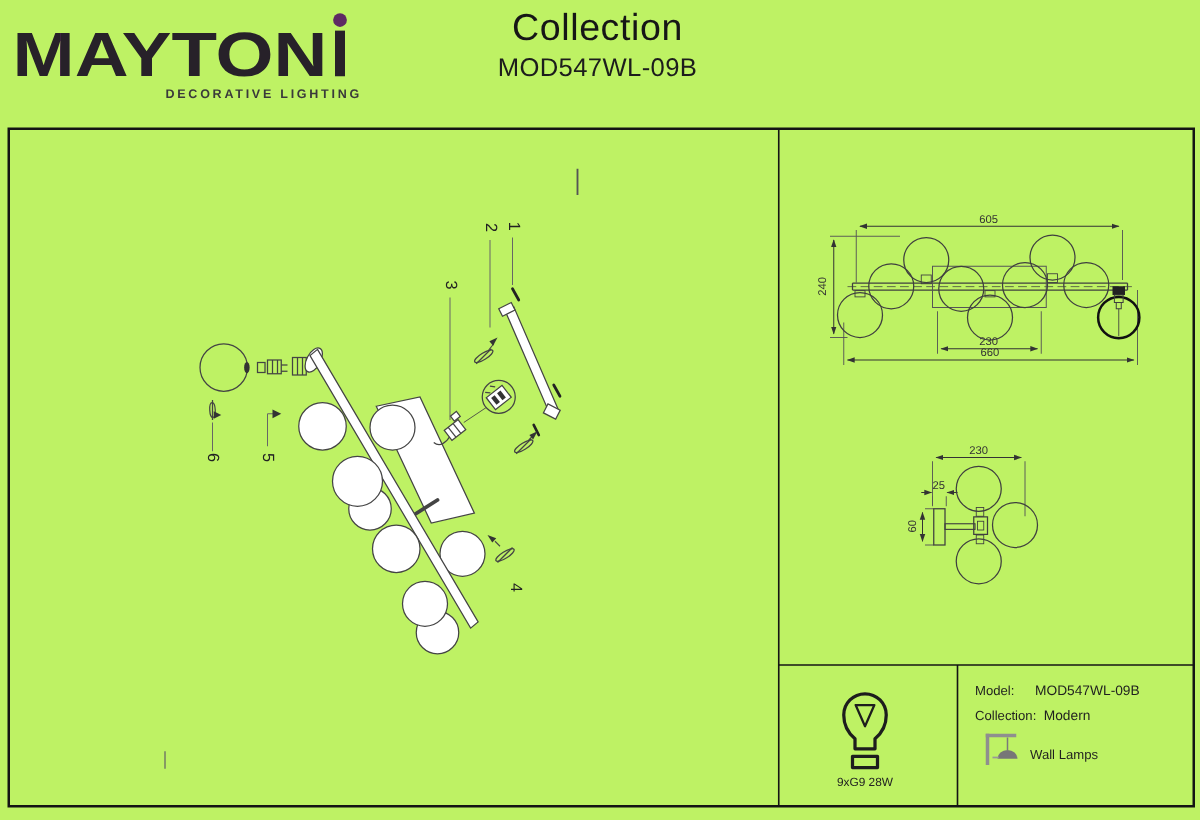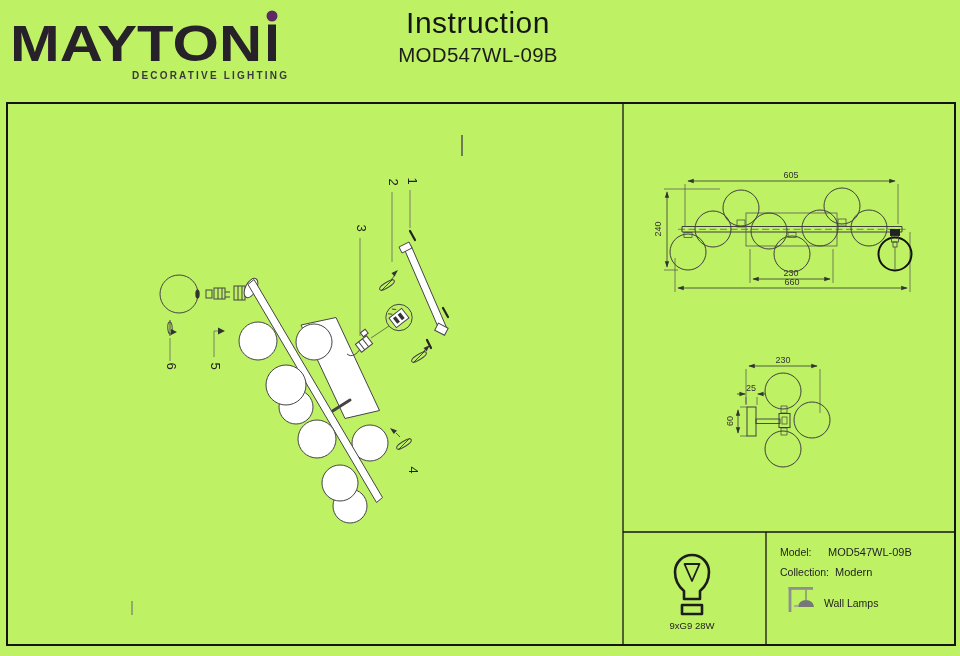--- a/index.html
+++ b/index.html
@@ -1,19 +1,19 @@
 <!DOCTYPE html>
 <html><head>
 <meta charset="utf-8">
 <style>
   html,body{margin:0;padding:0;background:#fff;}
   .page{position:relative;width:960px;height:656px;background:#bef264;overflow:hidden;
         font-family:"Liberation Sans",sans-serif;}
   .logo{position:absolute;left:2px;top:4px;width:300px;height:80px;}
-  .logo-sub{position:absolute;left:130px;top:66px;width:158px;text-align:left;
+  .logo-sub{position:absolute;left:130px;top:66px;width:158px;text-align:center;
         font-size:10px;letter-spacing:2.2px;color:#3a3a3a;font-weight:bold;white-space:nowrap;}
   .titles{position:absolute;left:478px;top:6px;transform:translateX(-50%);text-align:center;}
   .title{font-size:30px;color:#161616;font-weight:400;letter-spacing:.5px;}
   .subtitle{font-size:20.5px;color:#1c1c1c;margin-top:3px;letter-spacing:.3px;}
   .sheet{position:absolute;left:0;top:0;}
   svg text{font-family:"Liberation Sans",sans-serif;}
   .dimtxt{font-size:9px;fill:#333;}
   .parttxt{font-size:13px;fill:#222;}
   .infolabel{font-size:10.5px;fill:#1f1f1f;}
   .infoval{font-size:11px;fill:#1f1f1f;}
@@ -32,21 +32,21 @@
       </defs>
       <text x="8" y="57" font-family="DejaVu Sans, sans-serif" font-weight="bold" font-size="50" textLength="252" lengthAdjust="spacingAndGlyphs" fill="#272129">MAYTON</text>
       <text x="8" y="57" font-family="DejaVu Sans, sans-serif" font-weight="bold" font-size="50" fill="#5e2a63" clip-path="url(#mstem)">M</text>
       <rect x="266" y="20.5" width="8" height="36.5" fill="#272129"></rect>
       <circle cx="270" cy="12" r="5.5" fill="#5e2a63"></circle>
     </svg>
     <div class="logo-sub">DECORATIVE LIGHTING</div>
   </div>
 
   <div class="titles">
-    <div class="title">Instruction</div>
+    <div class="title">Collection</div>
     <div class="subtitle">MOD547WL-09B</div>
   </div>
 
   <svg class="sheet" width="960" height="656" viewBox="0 0 960 656">
     <defs>
       <marker id="ah" viewBox="0 0 10 10" refX="9" refY="5" markerWidth="8" markerHeight="8" orient="auto-start-reverse">
           <path d="M0,1.6 L10,5 L0,8.4 z" fill="#333"></path>
         </marker>
     </defs>
 

